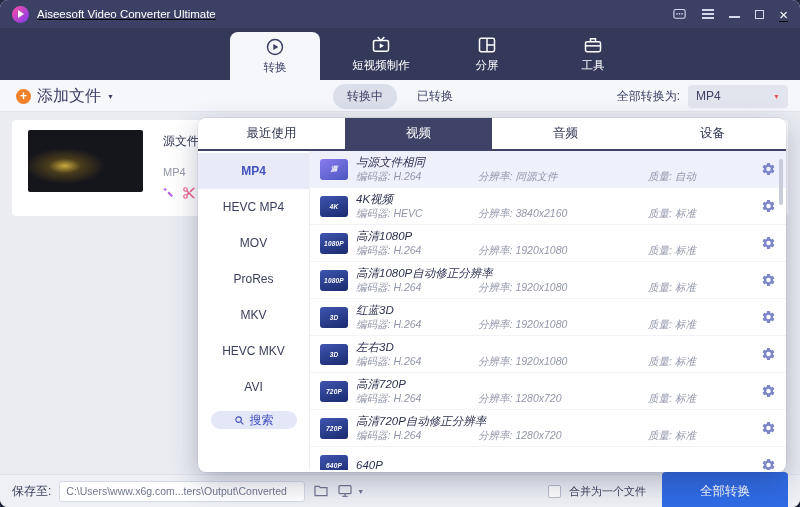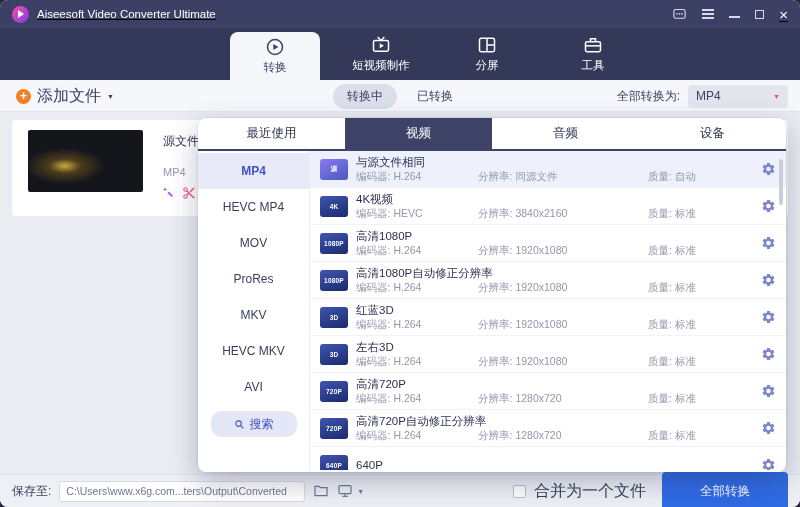--- a/index.html
+++ b/index.html
@@ -54,23 +54,23 @@
 
   
   .popup { position:absolute; left:198px; top:118px; width:588px; height:354px; background:#fff; border-radius:8px; overflow:hidden; z-index:5; box-shadow:0 10px 28px rgba(35,40,80,.30), 0 0 0 1px rgba(60,64,101,.07); }
   .ptabs { display:flex; height:33px; border-bottom:2px solid #3d4266; }
   .ptab { flex:1; display:flex; align-items:center; justify-content:center; font-size:12.5px; color:#2f3450; }
   .ptab.active { background:#3d4266; color:#fff; }
   .pbody { display:flex; height:319px; }
   .psidebar { width:112px; border-right:1px solid #ededf3; padding-top:2px; flex:none; }
   .sitem { height:36px; display:flex; align-items:center; justify-content:center; font-size:12px; color:#3a3f5c; }
   .sitem.active { background:#e8eaf8; color:#4353c0; font-weight:bold; }
-  .searchpill { margin:6px auto 4px; width:86px; height:26px; border-radius:11px; background:#e4e7f8; color:#4353c0; display:flex; align-items:center; justify-content:center; gap:5px; font-size:12px; }
+  .searchpill { margin:6px auto 4px; width:86px; height:18px; border-radius:11px; background:#e4e7f8; color:#4353c0; display:flex; align-items:center; justify-content:center; gap:5px; font-size:12px; }
   .searchpill svg { width:11px; height:11px; }
-  .plist { flex:1; position:relative; overflow:hidden; }
+  .plist { flex:1; position:relative; overflow:hidden;font-style:italic; }
   .prow { height:37px; display:flex; align-items:center; padding:0 26px 0 10px; border-bottom:1px solid #f2f3f7; position:relative; }
   .prow.selected { background:#eef0fc; }
   .pbadge { width:28px; height:21px; border-radius:3px; background:linear-gradient(160deg,#3f55b0,#1a2a6e); color:#fff; font-size:6.5px; font-weight:bold; display:flex; align-items:center; justify-content:center; margin-right:8px; flex:none; letter-spacing:.2px; }
   .prow:first-child .pbadge { background:linear-gradient(150deg,#8a7bf0,#4a57c0); }
   .pinfo { flex:1; min-width:0; }
   .ptitle { font-size:11.5px; color:#2c3150; line-height:12px; white-space:nowrap; }
   .pdetails { display:flex; font-size:10.5px; color:#9296aa; margin-top:3px; line-height:11px; white-space:nowrap; }
   .dgroup { display:flex; gap:3px; }
   .dg1 { width:122px; } .dg2 { width:170px;align-items:flex-end; }
   .gearbtn { position:absolute; right:10px; top:50%; transform:translateY(-50%); width:15px; height:15px; color:#7c86c8; }
@@ -78,21 +78,21 @@
   .scrollthumb { position:absolute; right:3px; top:8px; width:4px; height:46px; border-radius:2px; background:#c9cdda; }
 
   
   .bottombar { position:absolute; bottom:0; left:0; right:0; height:33px; background:#eef0f5; border-top:1px solid #dfe2eb; display:flex; align-items:center; padding:0 12px; gap:8px; z-index:2; }
   .saveto { font-size:12px; color:#3a3f5c; white-space:nowrap; }
   .pathinput { width:246px; height:21px; font-size:10.5px; color:#707691; border:1px solid #d6dae6; border-radius:3px; padding:0 6px; background:#fff; font-family:"Liberation Sans","DejaVu Sans",sans-serif; }
   .bicon { color:#6f7590; } .bicon svg { width:16px; height:16px; display:block; }
   .bcaret { font-size:7px; color:#6f7590; margin-left:-4px; }
   .bspacer { flex:1; }
   .checkbox { width:13px; height:13px; border:1px solid #b9bdcc; border-radius:2px; background:#fff; flex:none; }
-  .mergelabel { font-size:16px; color:#3a3f5c; white-space:nowrap;text-align:center; }
+  .mergelabel { font-size:11px; color:#3a3f5c; white-space:nowrap;text-align:center; }
   .convertbtn { width:126px; height:38px; margin-left:8px; background:#2f6be4; border-radius:4px; color:#fff; font-size:12.5px; display:flex; align-items:center; justify-content:center; flex:none; }
 </style>
 </head>
 <body>
 
 <svg width="0" height="0" style="position:absolute">
   <defs>
     <symbol id="sym-gear" viewBox="0 0 24 24">
         <path fill="currentColor" d="M19.14 12.94c.04-.3.06-.61.06-.94s-.02-.64-.07-.94l2.03-1.58a.49.49 0 0 0 .12-.61l-1.92-3.32a.49.49 0 0 0-.59-.22l-2.39.96a7 7 0 0 0-1.62-.94l-.36-2.54a.48.48 0 0 0-.48-.41h-3.84a.48.48 0 0 0-.47.41l-.36 2.54c-.59.24-1.13.57-1.62.94l-2.39-.96a.49.49 0 0 0-.59.22L2.74 8.87a.49.49 0 0 0 .12.61l2.03 1.58c-.05.3-.09.63-.09.94s.02.64.07.94l-2.03 1.58a.49.49 0 0 0-.12.61l1.92 3.32c.12.22.37.29.59.22l2.39-.96c.5.38 1.03.7 1.62.94l.36 2.54c.05.24.24.41.48.41h3.84c.24 0 .44-.17.47-.41l.36-2.54c.59-.24 1.13-.56 1.62-.94l2.39.96c.22.08.47 0 .59-.22l1.92-3.32a.49.49 0 0 0-.12-.61l-2.01-1.58zM12 15.6A3.6 3.6 0 1 1 12 8.4a3.6 3.6 0 0 1 0 7.2z"></path>
       </symbol>

